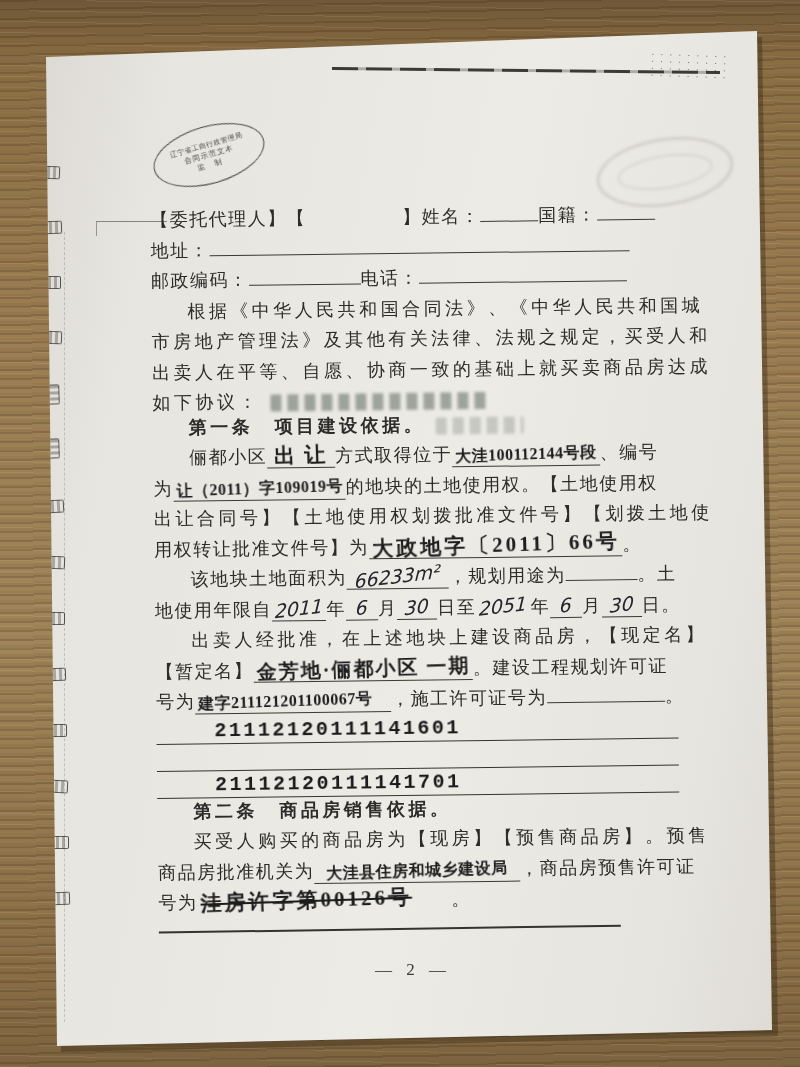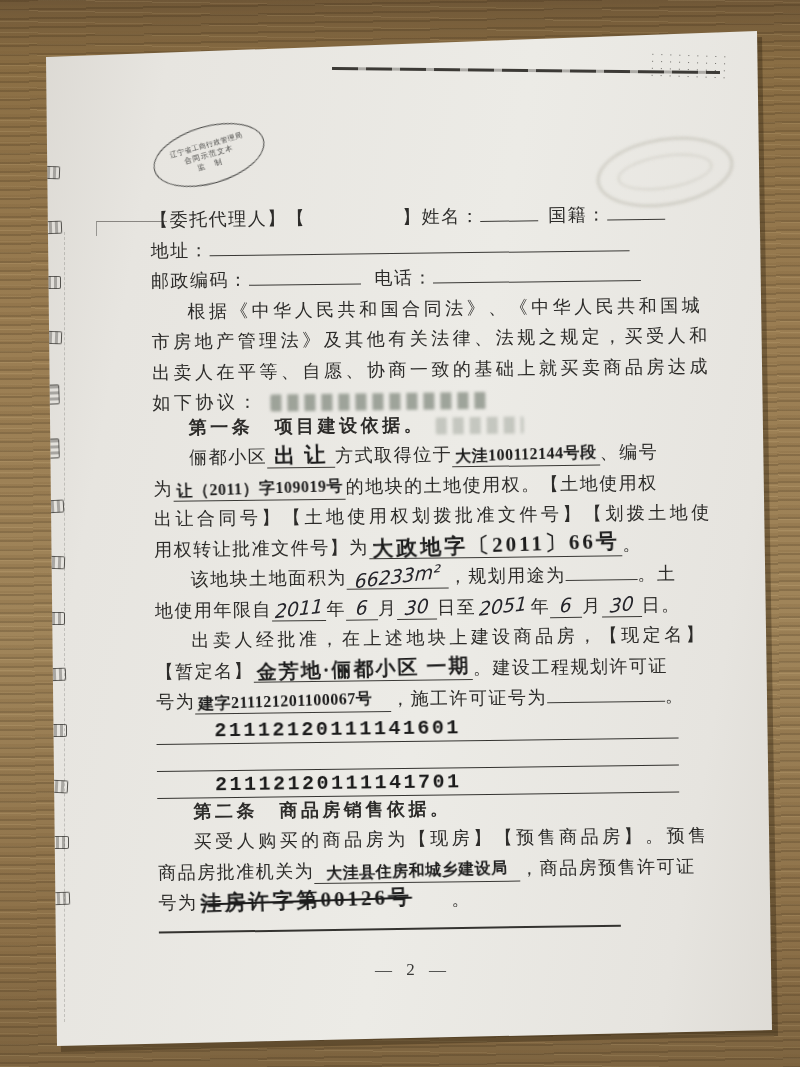--- a/index.html
+++ b/index.html
@@ -120,29 +120,29 @@
       <div class="s3">监 制</div>
     </div>
 
     <div class="ghost-stamp">
         <div class="inner"></div>
       </div>
 
     <div class="content">
 
       <div class="ln tight">
-        <span>【委托代理人】【</span><span class="gap" style="width:96px;"></span><span>】姓名：</span><span class="blank" style="width:58px;"></span><span style="margin-left:10px;">国籍：</span><span class="blank" style="width:58px;"></span>
+        <span>【委托代理人】【</span><span class="gap" style="width:96px;"></span><span>】姓名：</span><span class="blank" style="width:58px;"></span><span style="margin-left:0;">国籍：</span><span class="blank" style="width:58px;"></span>
       </div>
 
       <div class="ln tight">
         <span>地址：</span><span class="blank" style="width:420px;"></span>
       </div>
 
       <div class="ln tight">
-        <span>邮政编码：</span><span class="blank" style="width:112px;"></span><span style="margin-left:14px;">电话：</span><span class="blank" style="width:208px;"></span>
+        <span>邮政编码：</span><span class="blank" style="width:112px;"></span><span style="">电话：</span><span class="blank" style="width:208px;"></span>
       </div>
 
       <div class="ln indent">根据《中华人民共和国合同法》、《中华人民共和国城</div>
       <div class="ln">市房地产管理法》及其他有关法律、法规之规定，买受人和</div>
       <div class="ln">出卖人在平等、自愿、协商一致的基础上就买卖商品房达成</div>
       <div class="ln">
         <span>如下协议：</span><span class="smudge" style="width:216px;"></span>
       </div>
 
       <div class="ln indent bold" style="margin-top:-6px;">

